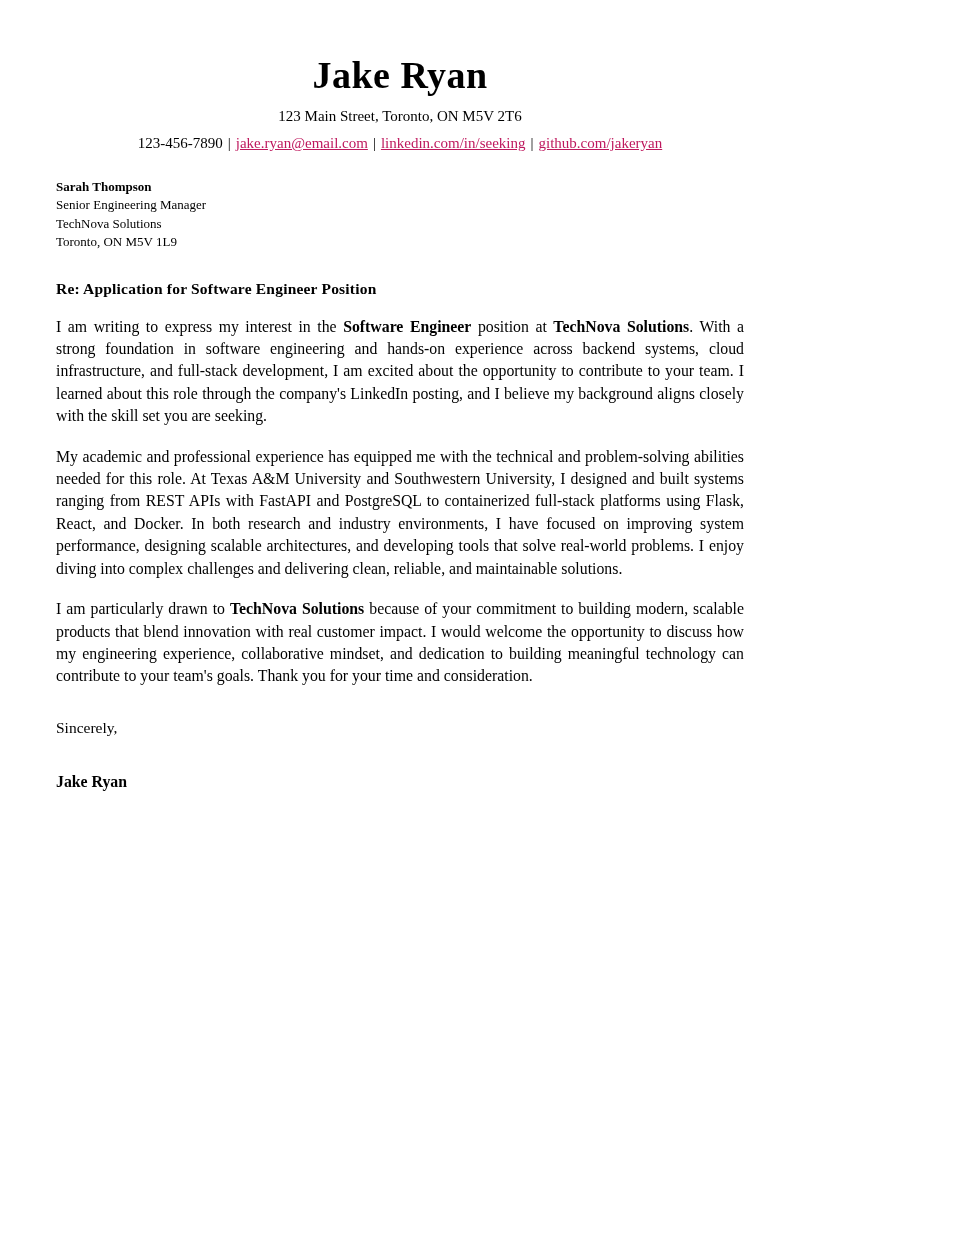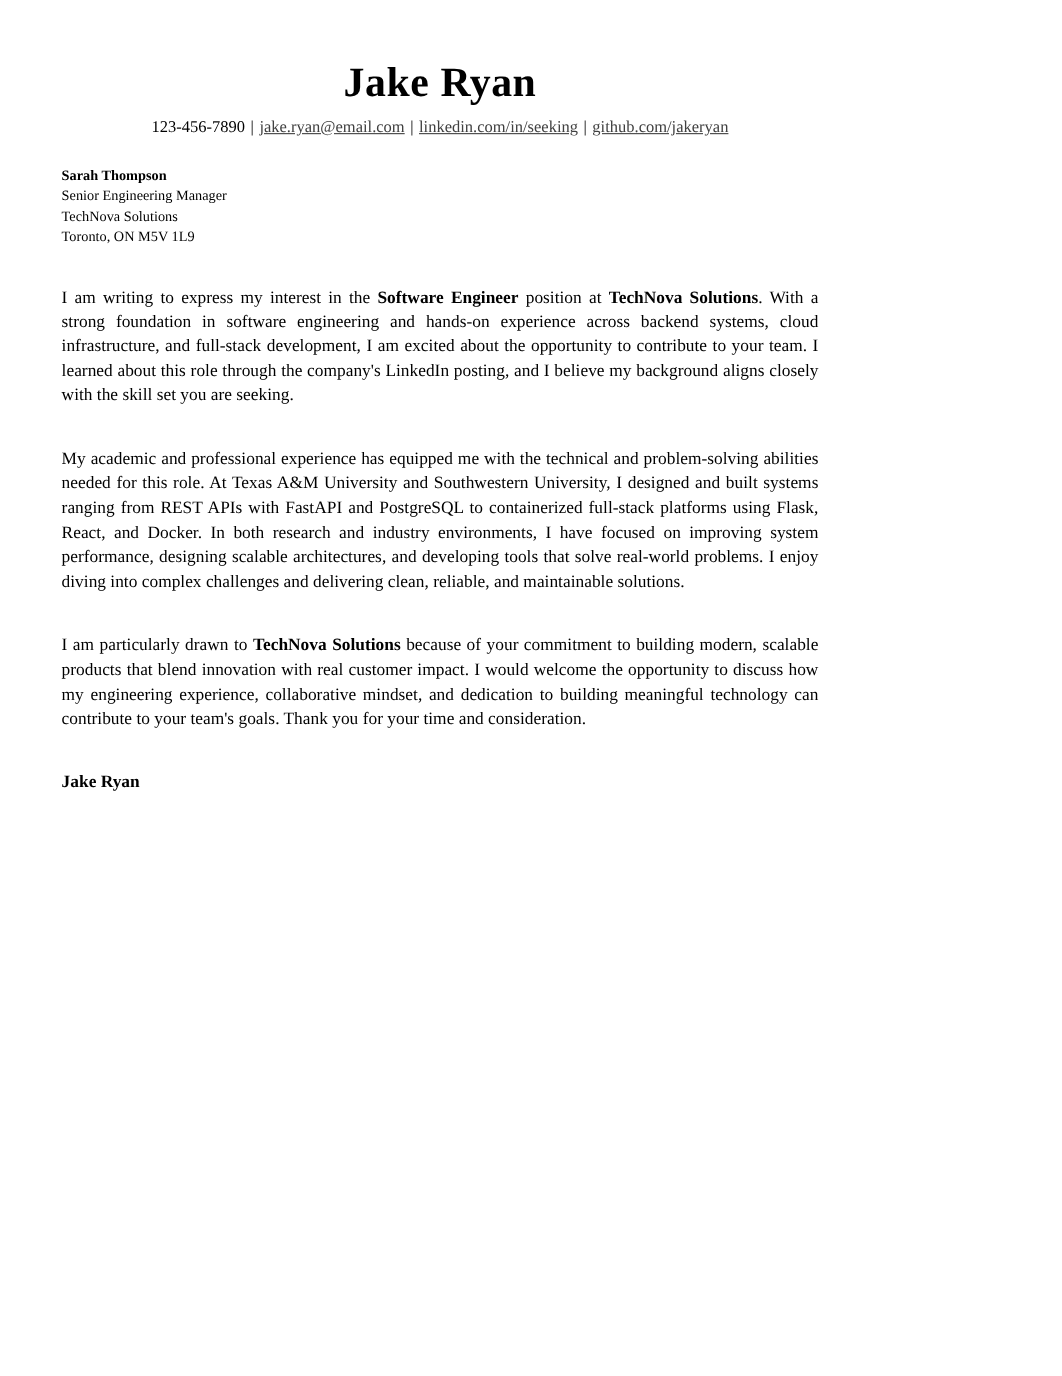--- a/index.html
+++ b/index.html
@@ -40,21 +40,21 @@
     line-height: 1.4;
     margin: 0 0 6px 0;
   }
   .contact-line {
     font-size: 15px;
     line-height: 1.4;
     margin: 0;
   }
   .contact-line a,
   .contact-link {
-    color: #404040;
+    color: #be185d;
     text-decoration: underline;
   }
   .sep {
     padding: 0 5px;
     text-decoration: none;
   }
   
   .date {
     font-size: 15.5px;
     margin-top: 48px;
@@ -76,21 +76,21 @@
     margin-top: 28px;
     font-size: 15.5px;
     font-weight: bold;
     letter-spacing: 0.2px;
   }
   .salutation {
     margin-top: 26px;
     font-size: 15.5px;
   }
   .para {
-    margin-top: 35px;
+    margin-top: 18px;
     font-size: 15.8px;
     line-height: 1.42;
     text-align: justify;
     text-justify: inter-word;
   }
   .closing {
     margin-top: 31px;
     font-size: 15.5px;
   }
   .signature {
@@ -100,37 +100,40 @@
   }
   b, strong { font-weight: bold; }
 </style>
 </head>
 <body>
 
 <div class="page">
 
   <div class="letter-header">
     <h1 class="name">Jake Ryan</h1>
+    <div class="address-line">123 Main Street, Toronto, ON M5V 2T6</div>
     <div class="contact-line">
       <span>123-456-7890</span><span class="sep">|</span><a class="contact-link" href="#">jake.ryan@email.com</a><span class="sep">|</span><a class="contact-link" href="#">linkedin.com/in/seeking</a><span class="sep">|</span><a class="contact-link" href="#">github.com/jakeryan</a>
     </div>
   </div>
 
 
   <div class="recipient">
     <span class="rec-name">Sarah Thompson</span>
     <span class="rec-line">Senior Engineering Manager</span>
     <span class="rec-line">TechNova Solutions</span>
     <span class="rec-line">Toronto, ON M5V 1L9</span>
   </div>
 
+  <div class="subject">Re: Application for Software Engineer Position</div>
 
 
   <p class="para"><span>I am writing to express my interest in the </span><b>Software Engineer</b><span> position at </span><b>TechNova Solutions</b><span>. With a strong foundation in software engineering and hands-on experience across backend systems, cloud infrastructure, and full-stack development, I am excited about the opportunity to contribute to your team. I learned about this role through the company's LinkedIn posting, and I believe my background aligns closely with the skill set you are seeking.</span></p>
 
   <p class="para">My academic and professional experience has equipped me with the technical and problem-solving abilities needed for this role. At Texas A&amp;M University and Southwestern University, I designed and built systems ranging from REST APIs with FastAPI and PostgreSQL to containerized full-stack platforms using Flask, React, and Docker. In both research and industry environments, I have focused on improving system performance, designing scalable architectures, and developing tools that solve real-world problems. I enjoy diving into complex challenges and delivering clean, reliable, and maintainable solutions.</p>
 
   <p class="para"><span>I am particularly drawn to </span><b>TechNova Solutions</b><span> because of your commitment to building modern, scalable products that blend innovation with real customer impact. I would welcome the opportunity to discuss how my engineering experience, collaborative mindset, and dedication to building meaningful technology can contribute to your team's goals. Thank you for your time and consideration.</span></p>
 
+  <div class="closing">Sincerely,</div>
 
   <div class="signature">Jake Ryan</div>
 
 </div>
 
 </body></html>

